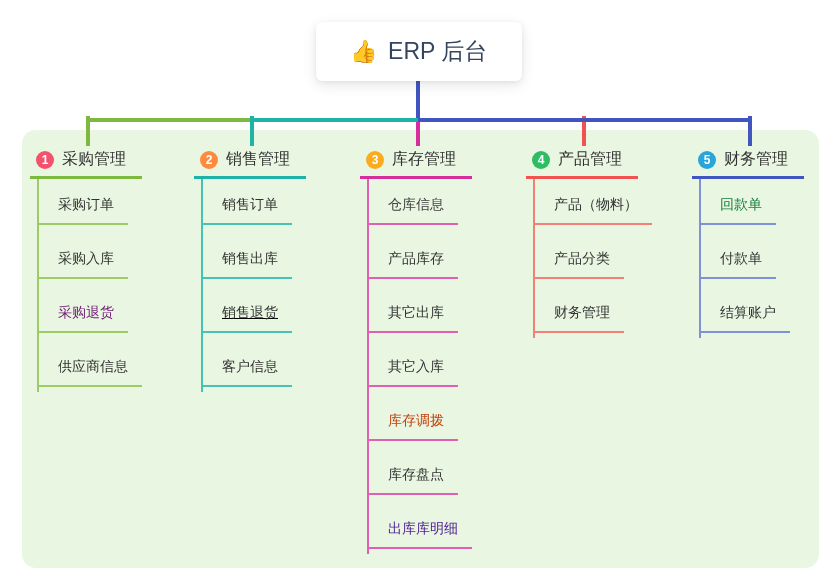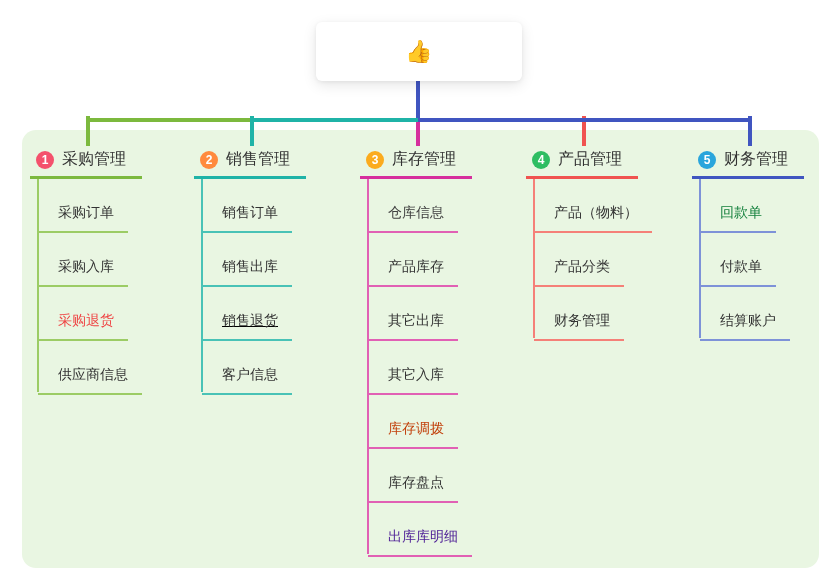--- a/index.html
+++ b/index.html
@@ -27,21 +27,21 @@
     display:inline-flex;align-items:center;box-sizing:border-box;height:33px;
     padding:0 16px 3px 6px;border-bottom:3px solid;
     font-size:16px;white-space:nowrap;
   }
   .badge{
     display:inline-block;width:18px;height:18px;border-radius:50%;
     color:#fff;font-size:12px;font-weight:600;line-height:18px;text-align:center;
     margin-right:8px;flex:0 0 auto;
   }
   .vline{position:absolute;left:7px;top:33px;width:2px;}
-  .children{position:absolute;left:8px;top:36px;}
+  .children{position:absolute;left:8px;top:28px;}
   .child{
     position:relative;box-sizing:border-box;height:54px;width:max-content;
     padding:0 14px 0 20px;border-bottom:2px solid;
     display:flex;align-items:flex-end;white-space:nowrap;
   }
   .child:first-child{height:51px;}
   .child-label{font-size:14px;margin-bottom:9px;}
 </style>
 </head>
 <body>
@@ -56,38 +56,39 @@
       <path d="M584,116 L584,146" stroke="#f05350" stroke-width="4" fill="none"></path>
       <path d="M750,116 L750,146" stroke="#4055c0" stroke-width="4" fill="none"></path>
       <path d="M416,120 L752,120" stroke="#4055c0" stroke-width="4" fill="none"></path>
       <path d="M250,120 L418,120" stroke="#1fb3a7" stroke-width="4" fill="none"></path>
       <path d="M86,120 L250,120" stroke="#7cb93e" stroke-width="4" fill="none"></path>
       <path d="M418,81 L418,118" stroke="#4055c0" stroke-width="4" fill="none"></path>
     </svg>
 
   <div class="root-node" style="color: rgb(53, 69, 93);">
     <span class="root-icon">👍</span>
+    <span class="root-label">ERP 后台</span>
   </div>
 
   <div id="branches">
       <div class="branch" style="left: 30px;">
     <div class="branch-header" style="border-bottom-color: rgb(124, 185, 62);">
       <span class="badge" style="background: rgb(244, 81, 108);">1</span>
       <span class="branch-label" style="color: rgb(51, 51, 51);">采购管理</span>
     </div>
     <div class="vline" style="background: rgb(156, 204, 101); height: 213px;"></div>
     <div class="children">
           <div class="child" style="border-bottom-color: rgb(156, 204, 101);">
             <span class="child-label" style="color: rgb(51, 51, 51);">采购订单</span>
           </div>
           <div class="child" style="border-bottom-color: rgb(156, 204, 101);">
             <span class="child-label" style="color: rgb(51, 51, 51);">采购入库</span>
           </div>
           <div class="child" style="border-bottom-color: rgb(156, 204, 101);">
-            <span class="child-label" style="color: #ef4444; font-family: Liberation Serif, serif;">采购退货</span>
+            <span class="child-label" style="color: #701a75; font-family: Liberation Serif, serif;">采购退货</span>
           </div>
           <div class="child" style="border-bottom-color: rgb(156, 204, 101);">
             <span class="child-label" style="color: rgb(51, 51, 51);">供应商信息</span>
           </div>
         </div>
   </div>
       <div class="branch" style="left: 194px;">
     <div class="branch-header" style="border-bottom-color: rgb(31, 179, 167);">
       <span class="badge" style="background: rgb(255, 138, 61);">2</span>
       <span class="branch-label" style="color: rgb(51, 51, 51);">销售管理</span>

